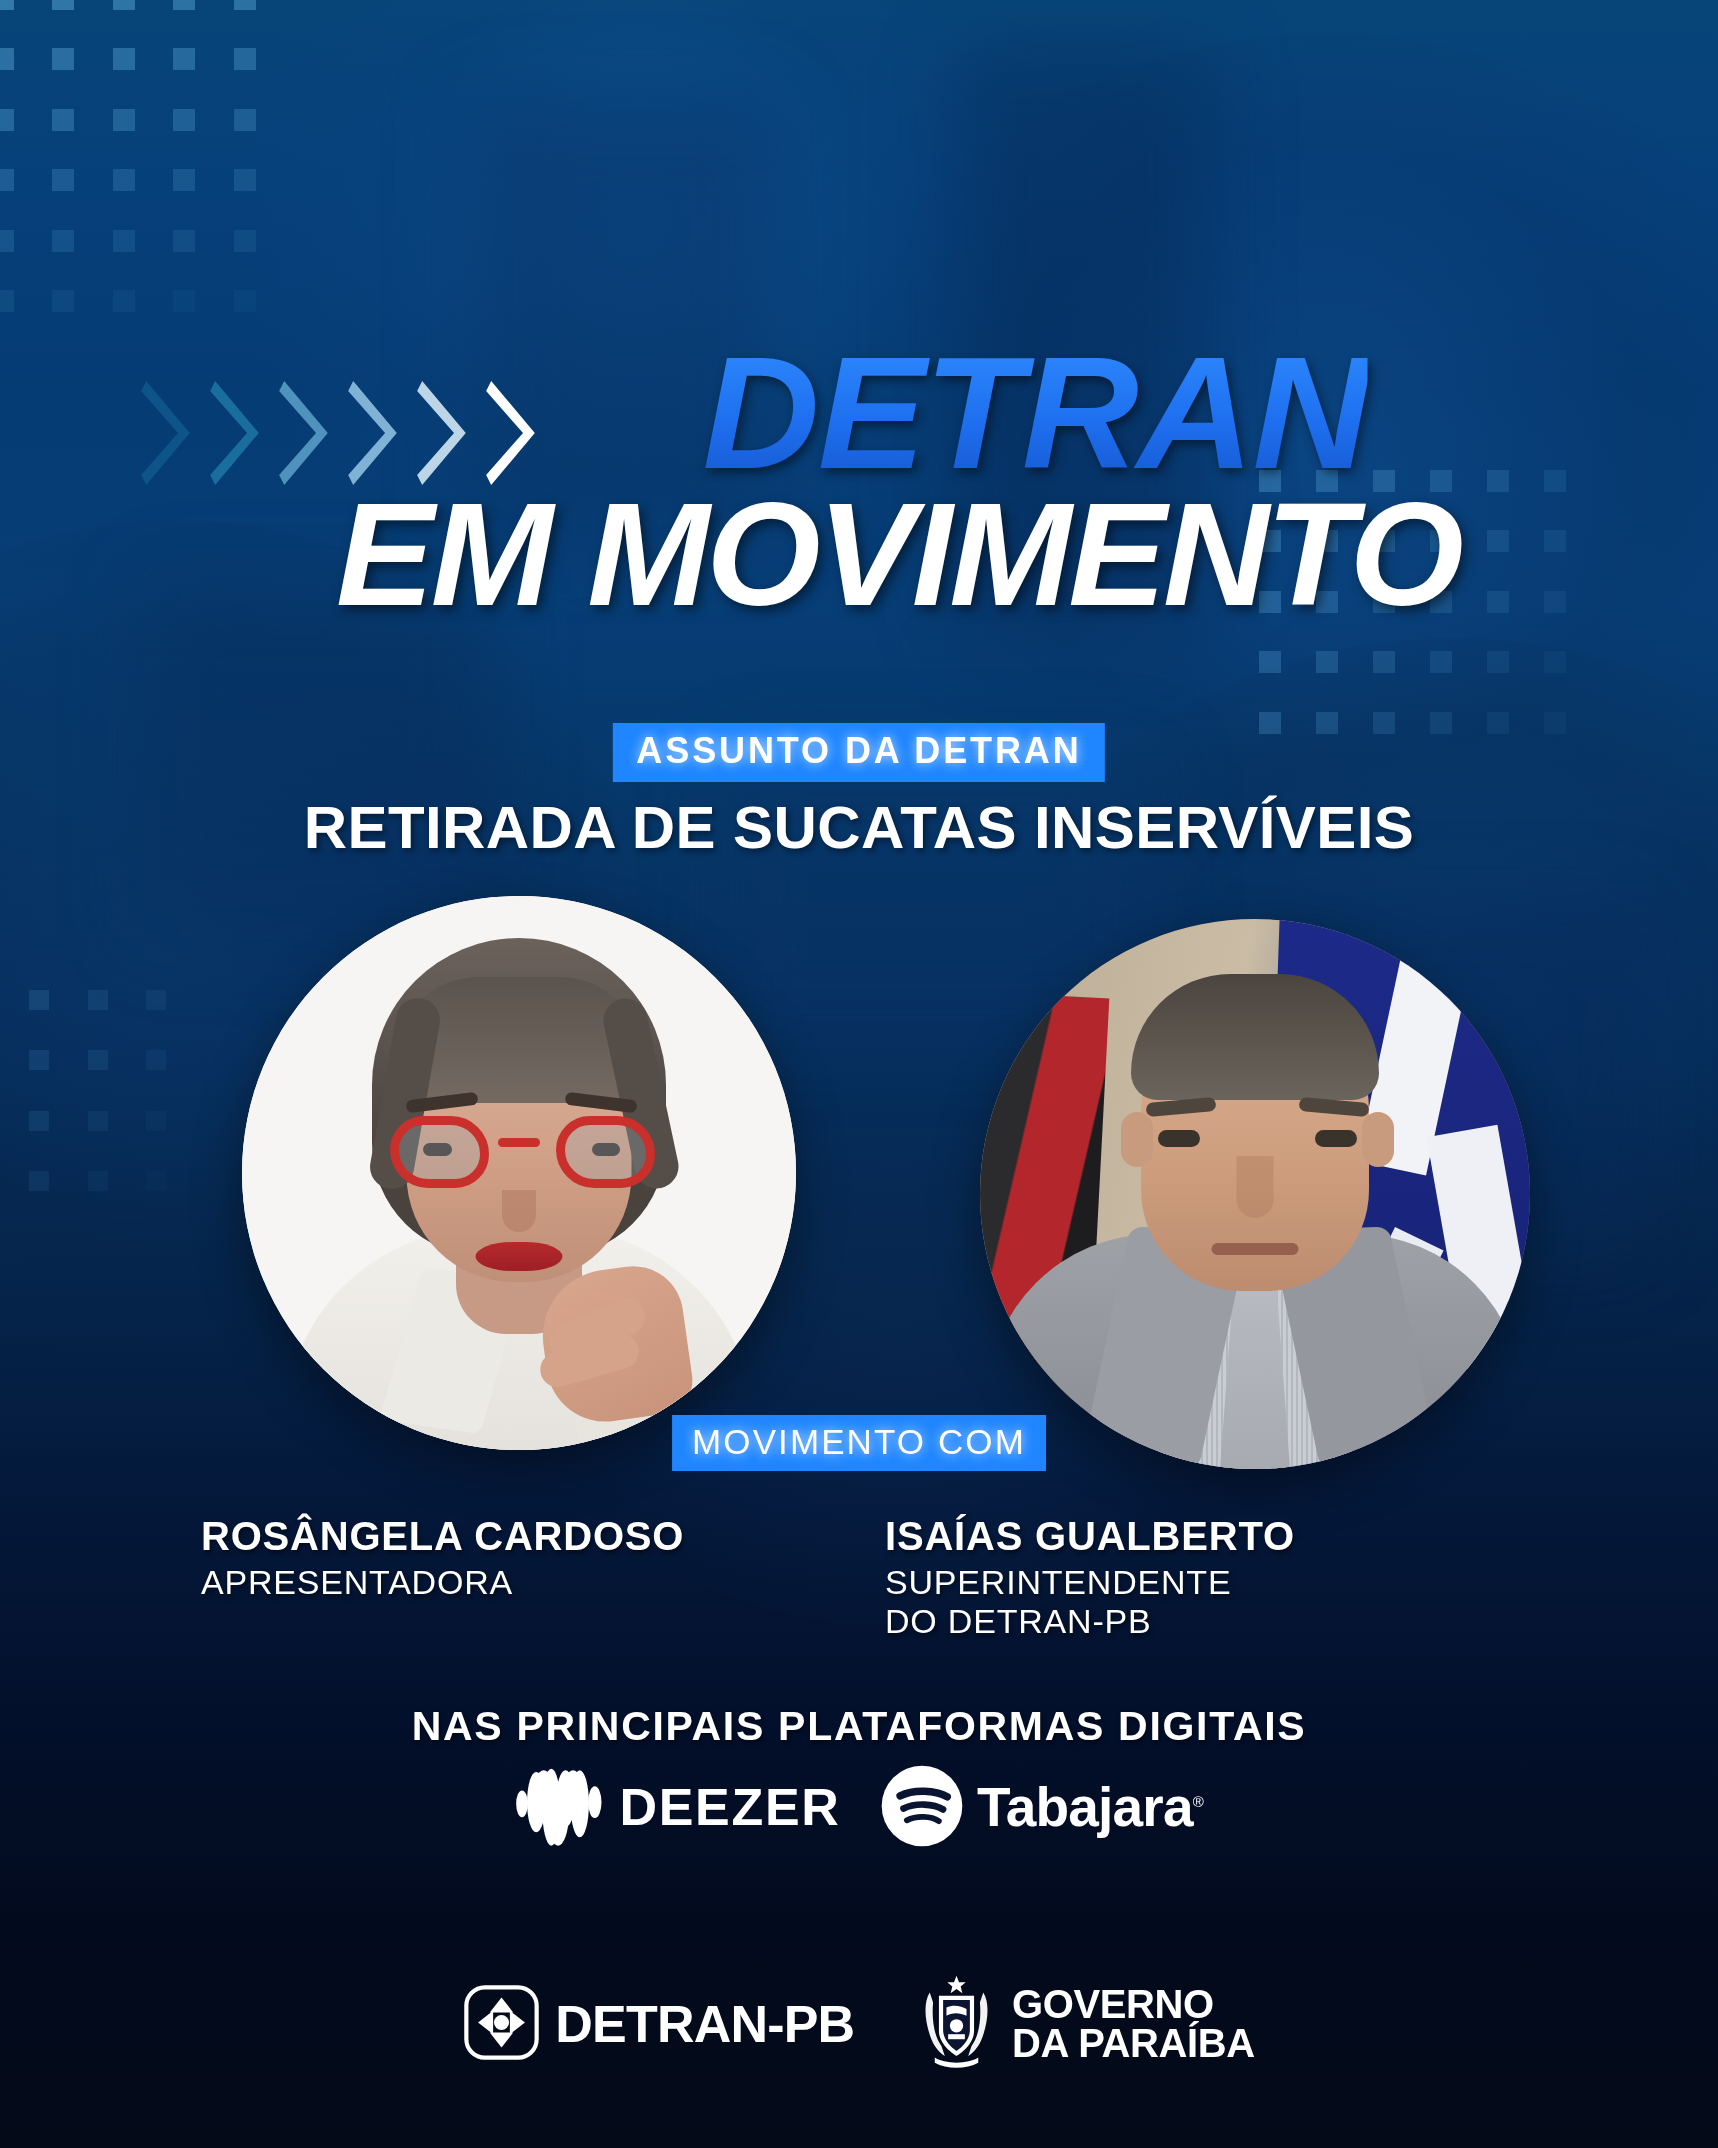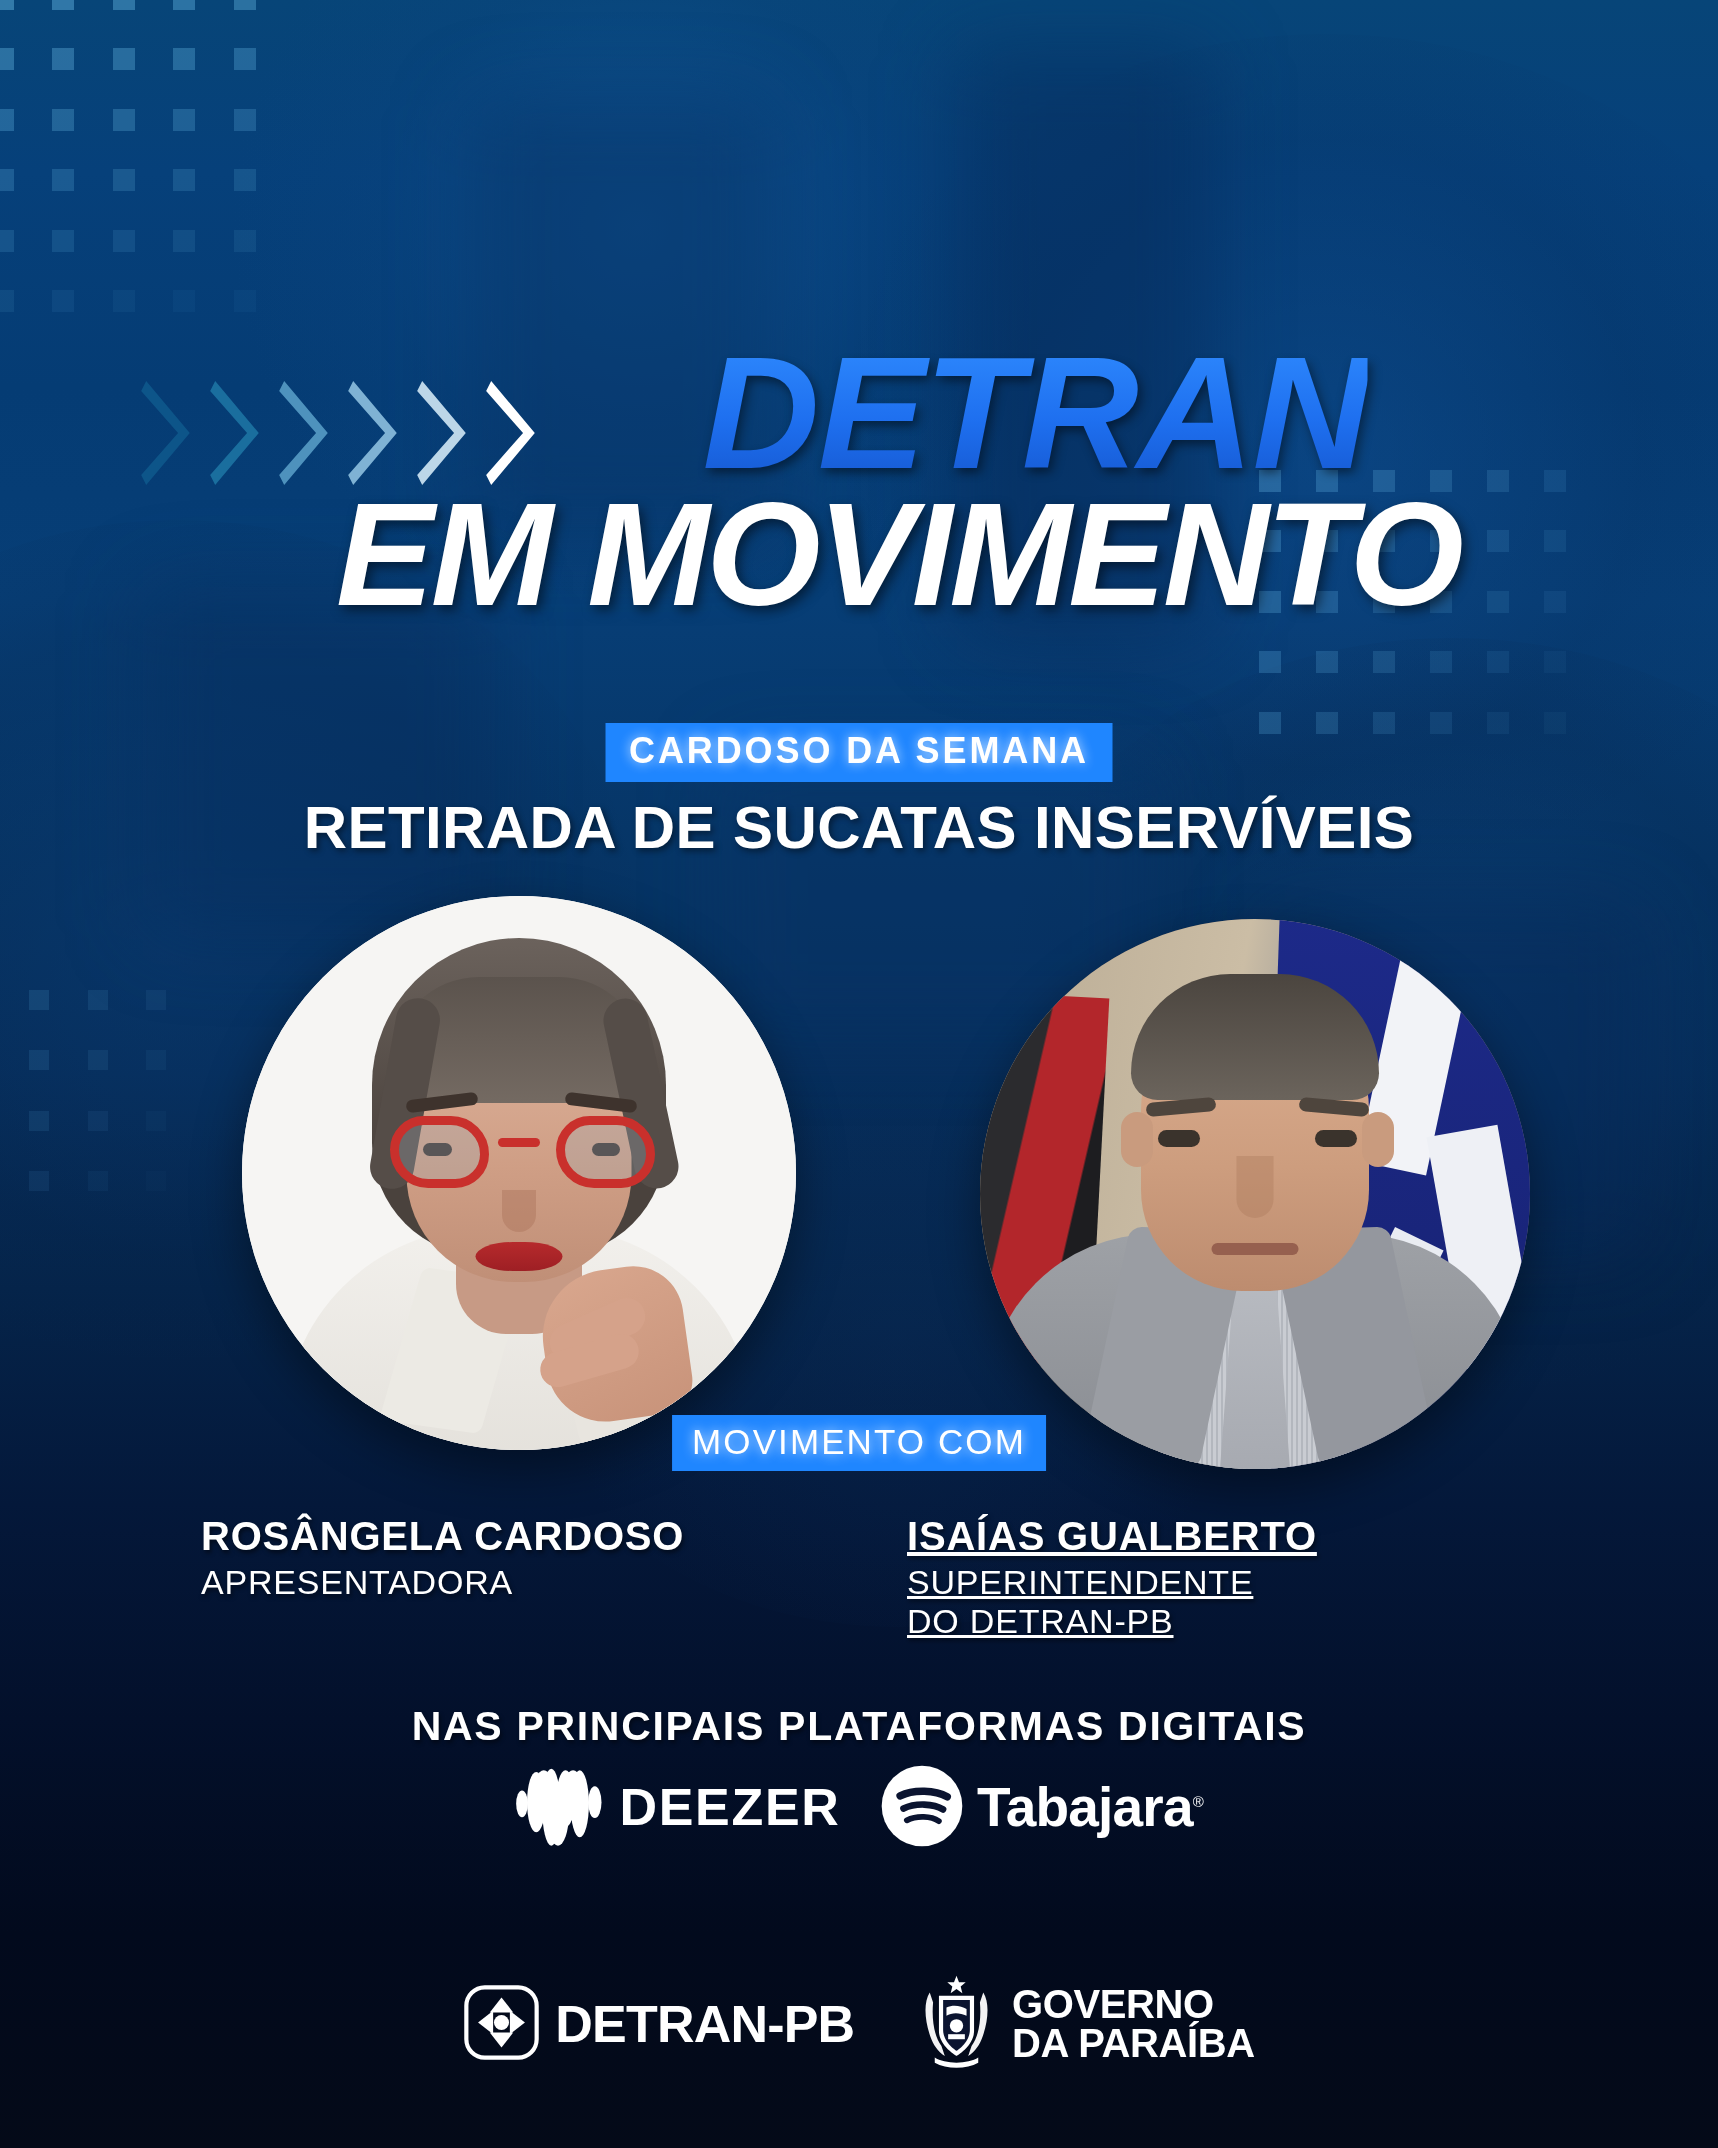--- a/index.html
+++ b/index.html
@@ -272,21 +272,21 @@
     z-index: 6;
   }
 
   
   .person {
     position: absolute;
     color: #fff;
     width: 638px;
   }
   .person-left  { left: 201px;  top: 1515px; }
-  .person-right { left: 907px; top: 1515px; text-decoration: underline; }
+  .person-right { left: 885px; top: 1515px; }
   .person-name {
     font-size: 40px;
     font-weight: 700;
     letter-spacing: 0.8px;
     line-height: 1.08;
     text-shadow: 1.7px 2.5px 4.2px rgba(0,0,0,0.5);
   }
   .person-role {
     font-size: 34px;
     font-weight: 400;
@@ -482,21 +482,21 @@
           <path d="M6 0 L58 62 L6 124 L0 112 L44 62 L0 12 Z" fill="#ffffff"></path>
         </svg>
     </div>
 
     <div class="wordmark">
       <div class="word-detran">DETRAN</div>
       <div class="word-movimento">EM MOVIMENTO</div>
     </div>
   </div>
 
-  <div class="subject-badge">CARDOSO DA SEMANA</div>
+  <div class="subject-badge">ASSUNTO DA DETRAN</div>
 
   <div class="headline">RETIRADA DE SUCATAS INSERVÍVEIS</div>
 
   <div class="portrait portrait-left">
     <div class="pl-inner">
       <div class="pl-bg"></div>
       <div class="pl-shoulders"></div>
       <div class="pl-collar-l"></div>
       <div class="pl-collar-r"></div>
       <div class="pl-neck"></div>

